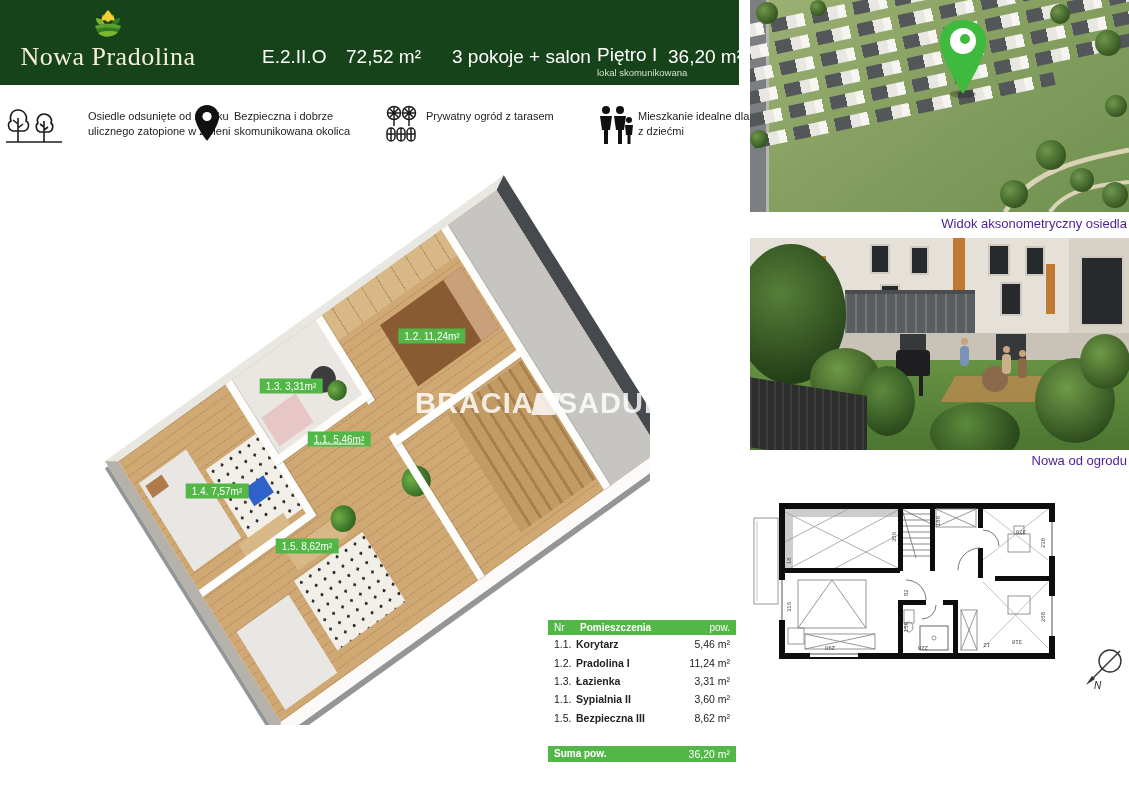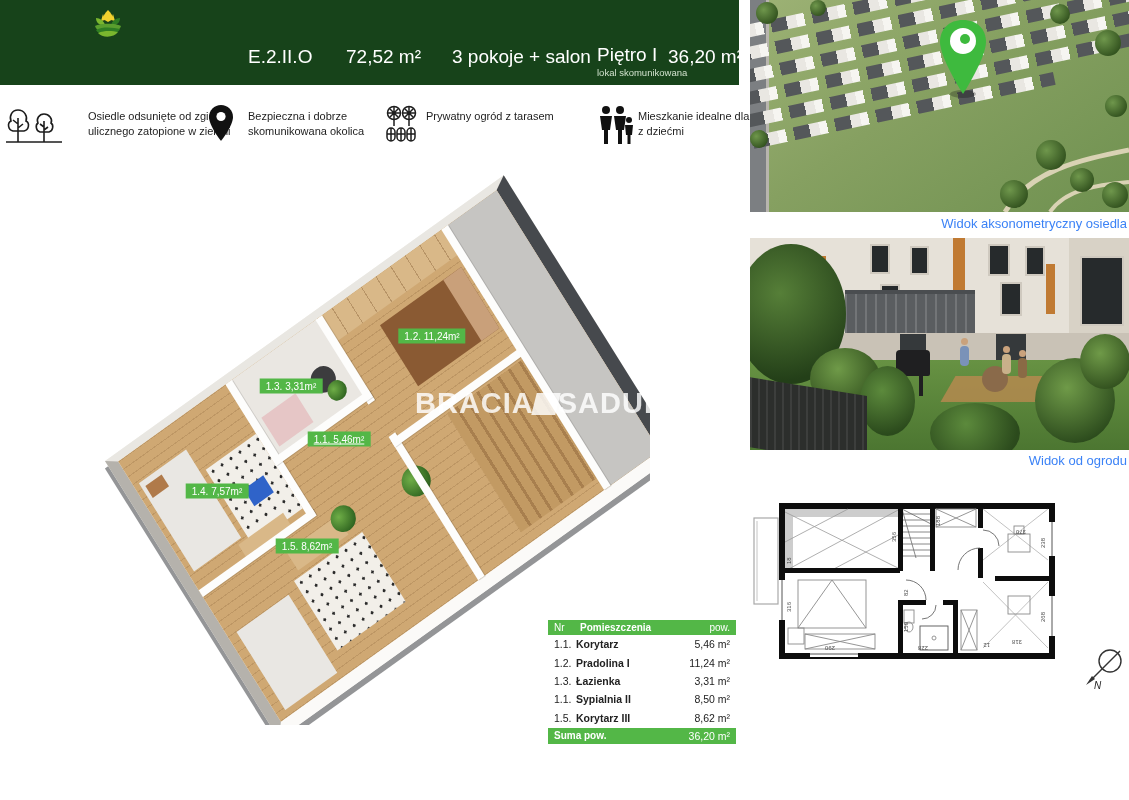--- a/index.html
+++ b/index.html
@@ -5,32 +5,32 @@
   html,body{margin:0;padding:0;background:#ffffff;}
   body{font-family:"Liberation Sans",sans-serif;}
   #page{position:relative;width:1129px;height:800px;background:#fff;overflow:hidden;}
 
   
   .hdr{position:absolute;left:0;top:0;width:739px;height:85px;background:#17431a;}
   .brand-block{position:absolute;left:18px;top:6px;width:180px;text-align:center;}
   .brand-name{font-family:"Liberation Serif",serif;font-size:26px;color:#f2eeda;letter-spacing:.5px;white-space:nowrap;}
   .brand-logo{display:block;margin:2px auto 0;}
   .hfield{position:absolute;top:46px;color:#fff;font-size:19px;white-space:nowrap;}
-  .hf-code{left:248px;}
+  .hf-code{left:262px;}
   .hf-area{left:346px;}
   .hf-rooms{left:452px;}
   .hf-floor{left:597px;top:44px;}
   .hf-floor-note{position:absolute;left:597px;top:67px;color:#cfe0cb;font-size:9.5px;white-space:nowrap;}
   .hf-area2{left:668px;}
 
   
   .feature{position:absolute;top:104px;height:48px;}
   .feature .ftext{position:absolute;top:5px;font-size:11px;line-height:1.4;color:#1d1d1d;}
   .f1{left:4px;} .f1 .ftext{left:84px;width:180px;}
-  .f2{left:208px;} .f2 .ftext{left:40px;width:180px;}
+  .f2{left:194px;} .f2 .ftext{left:40px;width:180px;}
   .f3{left:384px;} .f3 .ftext{left:42px;width:140px;}
   .f4{left:594px;} .f4 .ftext{left:44px;width:150px;}
 
   
   .plan3d-wrap{position:absolute;left:65px;top:165px;width:585px;height:560px;overflow:hidden;}
   .plan3d{position:absolute;left:40px;top:296px;width:466px;height:307px;
           transform-origin:0 0;transform:matrix(0.812,-0.582,0.53,0.848,0,0);
           background:#f6f5f1;
           border-top:8px solid #e9e7e2;border-left:11px solid #b5b2ac;
           border-right:14px solid #46494d;border-bottom:13px solid #fbfaf8;
@@ -79,25 +79,25 @@
 
   
   .rtable{position:absolute;left:548px;top:620px;width:188px;font-size:10.5px;color:#222;}
   .rt-head,.rt-foot{background:#53b747;color:#fff;display:flex;padding:2px 6px;}
   .rt-head{font-size:10px;}
   .rt-row{display:flex;padding:3.2px 6px;background:#fff;}
   .rt-nr{width:22px;}
   .rt-name{flex:1;font-weight:bold;}
   .rt-area{text-align:right;}
   .rt-head .rt-name{margin-left:4px;}
-  .rt-foot{margin-top:1px;}
+  .rt-foot{margin-top:19px;}
   .rt-foot .rt-name{font-size:10px;}
 
   
-  .caption{position:absolute;right:2px;font-size:13px;color:#3b82f6;text-align:right;width:380px;}
+  .caption{position:absolute;right:2px;font-size:13px;color:#4c1d95;text-align:right;width:380px;}
   .cap1{top:216px;} .cap2{top:453px;} .cap3{top:694px;}
 
   .img-aerial{position:absolute;left:750px;top:0;width:379px;height:212px;overflow:hidden;
               background:linear-gradient(145deg,#9db275 0%,#86a061 45%,#6f9150 100%);}
   .road{position:absolute;left:0;top:0;width:16px;height:212px;background:#7c7f82;border-right:3px solid #b8b5ae;}
   .rows-rot{position:absolute;left:-20px;top:0;width:440px;height:212px;transform:rotate(-12deg);transform-origin:40px 30px;}
   .hrow{height:13px;margin-bottom:9px;width:100%;
         background:repeating-linear-gradient(90deg,#54575a 0 16px,#e9e7e2 16px 26px,#f6f5f1 26px 34px,rgba(0,0,0,0) 34px 42px);}
   .tree{position:absolute;border-radius:50%;background:radial-gradient(circle at 35% 35%,#6f974c,#33531f 75%);}
   .path-svg{position:absolute;left:0;top:0;}
@@ -138,20 +138,21 @@
       <svg class="brand-logo" width="36" height="34" viewBox="0 0 36 34">
         <path d="M18 2 C15 5 13 8 13 11 L18 14 L23 11 C23 8 21 5 18 2 Z" fill="#f2d12e"></path>
         <path d="M13 6 L15 12 L11 13 Z" fill="#f2d12e"></path>
         <path d="M23 6 L21 12 L25 13 Z" fill="#f2d12e"></path>
         <path d="M6 10 C10 10 14 13 15 17 C10 18 6 15 6 10 Z" fill="#7ab62e"></path>
         <path d="M30 10 C26 10 22 13 21 17 C26 18 30 15 30 10 Z" fill="#2f7d23"></path>
         <path d="M5 18 C10 15 26 15 31 18 C28 28 8 28 5 18 Z" fill="#5a9e2e"></path>
         <path d="M6 22 C14 18 24 20 30 21 C26 29 10 29 6 22 Z" fill="#2f7d23"></path>
         <path d="M8 25 C15 22 23 23 28 24 C24 30 12 30 8 25 Z" fill="#7ab62e"></path>
       </svg>
+      <span class="brand-name">Nowa Pradolina</span>
     </div>
     <span class="hfield hf-code">E.2.II.O</span>
     <span class="hfield hf-area">72,52 m²</span>
     <span class="hfield hf-rooms">3 pokoje + salon</span>
     <span class="hfield hf-floor">Piętro I</span>
     <span class="hf-floor-note">lokal skomunikowana</span>
     <span class="hfield hf-area2">36,20 m²</span>
   </div>
 
   <div class="feature f1">
@@ -263,25 +264,25 @@
       <span class="rt-area">11,24 m²</span>
     </div>
     <div class="rt-row">
       <span class="rt-nr">1.3.</span>
       <span class="rt-name">Łazienka</span>
       <span class="rt-area">3,31 m²</span>
     </div>
     <div class="rt-row">
       <span class="rt-nr">1.1.</span>
       <span class="rt-name">Sypialnia II</span>
-      <span class="rt-area">8,50 m²</span>
+      <span class="rt-area">3,60 m²</span>
     </div>
     <div class="rt-row">
       <span class="rt-nr">1.5.</span>
-      <span class="rt-name">Korytarz III</span>
+      <span class="rt-name">Bezpieczna III</span>
       <span class="rt-area">8,62 m²</span>
     </div>
     <div class="rt-foot">
       <span class="rt-name">Suma pow.</span>
       <span class="rt-area">36,20 m²</span>
     </div>
   </div>
 
   <div class="img-aerial">
     <div class="road"></div>
@@ -345,21 +346,21 @@
     <div class="person" style="left:268px;top:120px;background:#8a6a45"></div>
     <div class="bush" style="left:-14px;top:6px;width:110px;height:140px;background:radial-gradient(circle at 40% 35%,#567f38,#233f18 78%)"></div>
     <div class="bush" style="left:60px;top:110px;width:70px;height:60px;background:radial-gradient(circle at 40% 35%,#6f9a48,#33521f 78%)"></div>
     <div class="bush" style="left:110px;top:128px;width:55px;height:70px;background:radial-gradient(circle at 40% 35%,#5c8a3c,#2b4a1c 78%)"></div>
     <div class="bush" style="left:285px;top:120px;width:80px;height:85px;background:radial-gradient(circle at 40% 35%,#6f9a48,#2b4a1c 78%)"></div>
     <div class="bush" style="left:180px;top:165px;width:90px;height:60px;background:radial-gradient(circle at 40% 35%,#5c8a3c,#2b4a1c 78%)"></div>
     <div class="bush" style="left:20px;top:165px;width:90px;height:70px;background:radial-gradient(circle at 40% 35%,#4f7a33,#203a14 78%)"></div>
     <div class="bush" style="left:330px;top:96px;width:50px;height:55px;background:radial-gradient(circle at 40% 35%,#6f9a48,#33521f 78%)"></div>
     <div class="fence"></div>
   </div>
-  <div class="caption cap2">Widok od ogrodu</div>
+  <div class="caption cap2">Nowa od ogrodu</div>
 
   <svg class="plan2d" width="315" height="164" viewBox="0 0 315 164">
     <rect x="4" y="18" width="24" height="86" fill="none" stroke="#a8a8a8" stroke-width="1.2"></rect>
     <line x1="7" y1="21" x2="7" y2="101" stroke="#c4c4c4" stroke-width="1"></line>
     <rect x="32" y="6" width="270" height="150" fill="#ffffff" stroke="#0d0d0d" stroke-width="6"></rect>
 
     <rect x="35" y="9" width="115" height="8" fill="#cdcdcd"></rect>
     <rect x="35" y="9" width="8" height="62" fill="#cdcdcd"></rect>
     <g stroke="#9a9a9a" stroke-width="0.8">
       <line x1="35" y1="71" x2="150" y2="9"></line>

